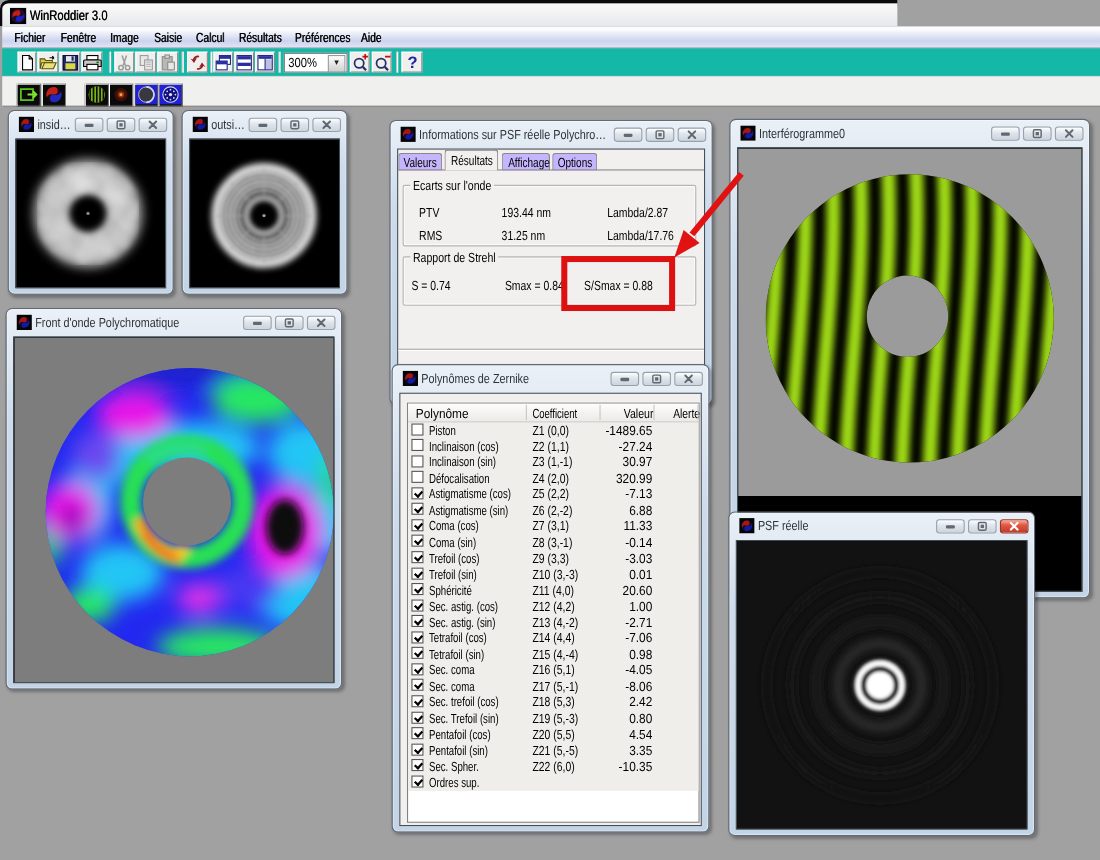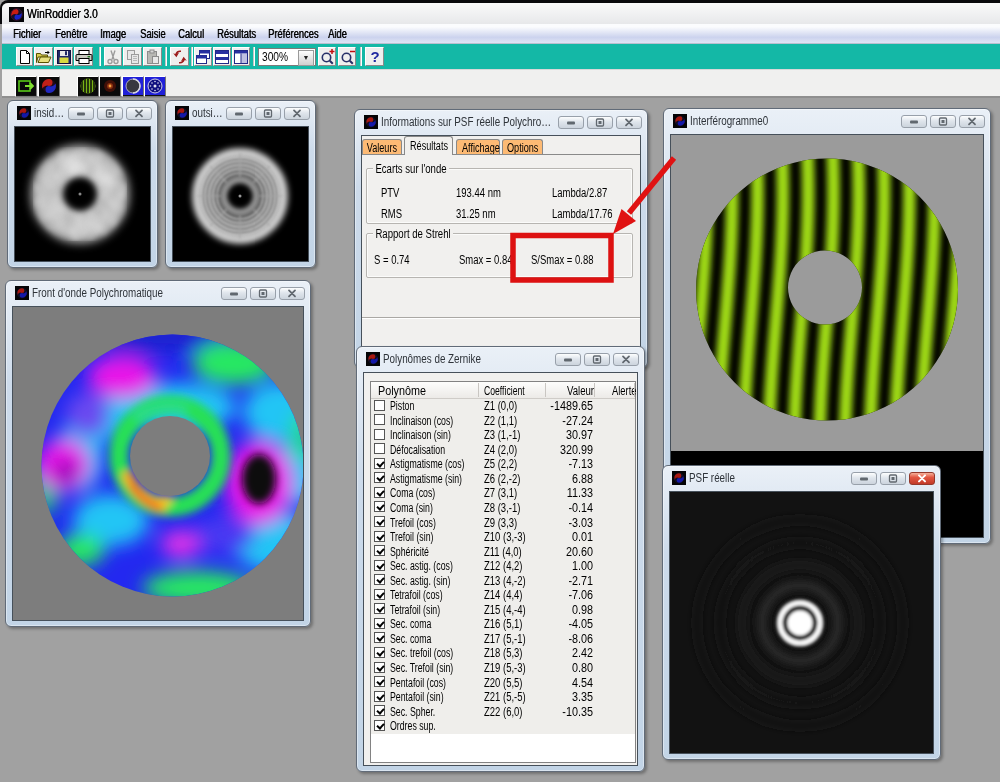--- a/index.html
+++ b/index.html
@@ -1,18 +1,18 @@
 <!DOCTYPE html>
 <html><head><meta charset="utf-8">
 <style>
 html,body{margin:0;padding:0;}
 body{width:1000px;height:782px;overflow:hidden;position:relative;background:#a1a1a1;
   font-family:"Liberation Sans",sans-serif;-webkit-font-smoothing:antialiased;}
 #app{position:absolute;inset:0;filter:blur(0.4px);}
-#titlebar{position:absolute;left:0;top:0;width:1000px;height:24px;
+#titlebar{position:absolute;left:0;top:0;width:816px;height:24px;
   background:linear-gradient(#fafafa,#e7e8ea);
   border-top:3px solid #0a0a0c;border-left:2px solid #0a0a0c;
   border-radius:8px 0 0 0;box-sizing:border-box;}
 #appicon{position:absolute;left:7px;top:4px;width:15px;height:15px;}
 #apptitle{position:absolute;left:25px;top:4px;font-size:12.5px;color:#000;
   transform:scaleX(0.82);transform-origin:0 0;white-space:nowrap;text-shadow:0.4px 0 0 #222;}
 #menubar{position:absolute;left:2px;top:24px;width:998px;height:19px;
   background:linear-gradient(#fbfcfe 15%,#ccd3ee 70%,#dfe4f5);border-bottom:1px solid #b9bfd0;}
 .mi{position:absolute;top:3px;font-size:12px;color:#000;transform:scaleX(0.78);transform-origin:0 0;text-shadow:0.5px 0 0 #222;}
 #toolbar1{position:absolute;left:2px;top:44px;width:998px;height:25px;
@@ -44,21 +44,21 @@
 .wbtns{position:absolute;right:3px;top:5px;display:flex;gap:3px;}
 .wb{width:26px;height:13px;border:1px solid #98a0aa;border-radius:3px;
   background:linear-gradient(#fdfefe,#dfe5ec 45%,#ccd4dd);box-sizing:border-box;position:relative;}
 .wb svg{position:absolute;left:0;top:-1px;}
 .wb.close-active{background:linear-gradient(#f6b09a,#e25742 40%,#c23a28);border-color:#93392c;}
 .wc{position:absolute;left:6px;right:6px;top:25px;bottom:5px;border:1px solid #46505a;
   background:#000;overflow:hidden;}
 .wc>svg{position:absolute;left:0;top:0;}
 .dlg .wc{background:#f1f0ee;}
 
-.tab{position:absolute;top:3px;height:16px;background:#fdba74;border:1px solid #898989;
+.tab{position:absolute;top:3px;height:16px;background:#c4b5fd;border:1px solid #898989;
   border-bottom:none;border-radius:3px 3px 0 0;font-size:12px;color:#000;box-sizing:border-box;text-align:center;}
 .tab span{display:inline-block;transform:scaleX(0.76);transform-origin:50% 0;white-space:nowrap;padding-top:1px;position:relative;left:-1px;}
 .tab.sel{top:0;height:19px;z-index:2;background:#f1f0ee;}
 .tab.sel span{padding-top:2px;}
 .tabline{position:absolute;left:0;right:0;top:18px;height:1px;background:#898989;z-index:1;}
 .gbox{position:absolute;border:1px solid #b7b5b1;border-radius:2px;box-shadow:1px 1px 0 #fbfbfa inset,-1px -1px 0 #fbfbfa inset;}
 .glabel{position:absolute;top:-7px;left:6px;background:#f1f0ee;padding:0 3px;font-size:12px;color:#000;
   transform:scaleX(0.8);transform-origin:0 0;white-space:nowrap;}
 .t12{position:absolute;font-size:12px;color:#000;white-space:nowrap;transform:scaleX(0.79);transform-origin:0 0;}
 
@@ -435,21 +435,21 @@
 </div>
 <div class="gbox" style="left:4px;top:97px;width:265px;height:43px">
  <span class="glabel">Rapport de Strehl</span>
  <span class="t12" style="left:7px;top:19px">S = 0.74</span>
  <span class="t12" style="left:92px;top:19px">Smax = 0.84</span>
  <span class="t12" style="left:164px;top:19px">S/Smax = 0.88</span>
 </div>
 <div style="position:absolute;left:0;right:0;top:181px;height:1px;background:#aaa8a4;box-shadow:0 1px 0 #fff"></div>
 </div>
       </div>
-<div class="win dlg" style="left:356px;top:346px;width:289px;height:426px">
+<div class="win dlg" style="left:356px;top:331px;width:289px;height:426px">
 <div class="tb">
           <span class="wicon"><svg width="14" height="14" viewBox="0 0 16 16">
               <rect width="16" height="16" fill="#040406"></rect>
               <circle cx="8" cy="8" r="6" fill="#100d22"></circle>
               <path d="M8,2.6 A5.4,5.4 0 0,0 3,10 A3.8 3.8 0 0 1 8 8 A2.7,2.7 0 0,0 8,2.6 Z" fill="#a81810"></path>
               <path d="M8,13.4 A5.4,5.4 0 0,0 13,6 A3.8 3.8 0 0 1 8 8 A2.7,2.7 0 0,0 8,13.4 Z" fill="#1418a8"></path>
             </svg></span>
           <span class="wtitle">Polynômes de Zernike</span>
 <span class="wbtns">
             <span class="wb">

